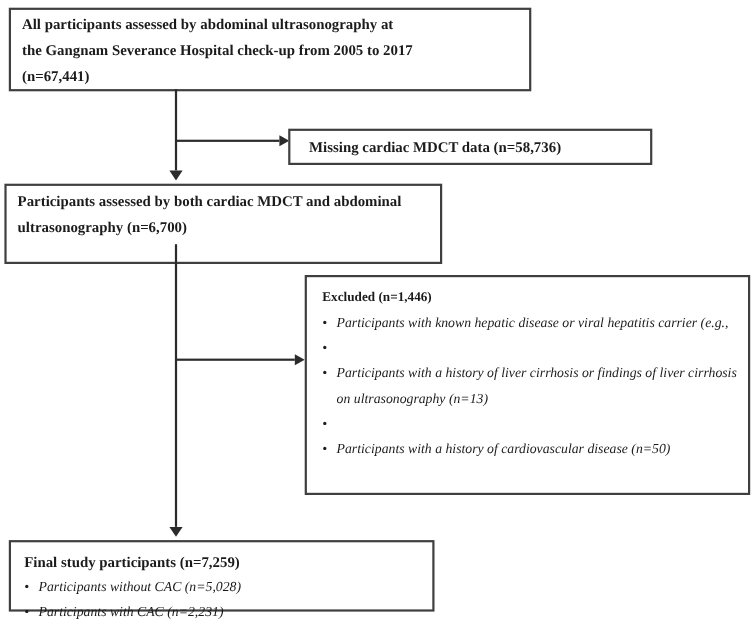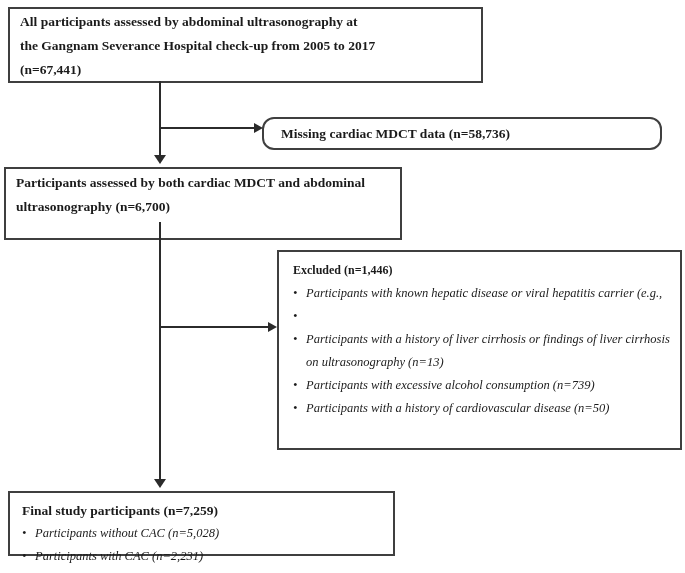--- a/index.html
+++ b/index.html
@@ -20,24 +20,24 @@
   .fbox{
     position:absolute;
     box-sizing:border-box;
     border:2px solid var(--border);
     background:var(--background);
   }
   .bold-lines{font-weight:bold;font-size:13.5px;}
   .box1{left:8px;top:7px;width:475px;height:76px;padding:1px 10px 11px 10px;}
   .box1 .ln{line-height:24px;white-space:nowrap;}
   .boxMissing{
-    left:262px;top:117px;width:400px;height:33px;
+    left:262px;top:117px;width:331px;height:33px;
     display:flex;align-items:center;
     padding:0 0 0 17px;
-    font-weight:bold;font-size:13.5px;white-space:nowrap;border-radius:12px;
+    font-weight:bold;font-size:13.5px;white-space:nowrap;
   }
   .box2{left:4px;top:167px;width:398px;height:73px;padding:2px 10px 0 10px;}
   .box2 .ln{line-height:24px;white-space:nowrap;}
   .boxExcluded{left:277px;top:250px;width:405px;height:200px;padding:7px 12px 0 14px;}
   .boxExcluded .box-title{font-weight:bold;font-size:12px;line-height:23px;white-space:nowrap;}
   .boxFinal{left:8px;top:491px;width:387px;height:65px;padding:6px 10px 0 12px;}
   .boxFinal .box-title{font-weight:bold;font-size:13.5px;line-height:23px;white-space:nowrap;}
   .bullet-list{margin:0;padding:0;font-style:italic;}
   .bullet-item{display:flex;font-size:12.5px;line-height:23px;}
   .bullet-marker{flex:0 0 13px;}
@@ -109,23 +109,20 @@
       </div>
       <div class="bullet-item">
         <span class="bullet-marker"></span>
         <span class="bullet-text">
           <div class="ln">Participants with a history of liver cirrhosis or findings of liver cirrhosis</div>
           <div class="ln">on ultrasonography (n=13)</div>
         </span>
       </div>
       <div class="bullet-item">
         <span class="bullet-marker"></span>
-        <span class="bullet-text">
-          <div class="ln">Participants with excessive alcohol consumption (n=739)</div>
-        </span>
       </div>
       <div class="bullet-item">
         <span class="bullet-marker"></span>
         <span class="bullet-text">
           <div class="ln">Participants with a history of cardiovascular disease (n=50)</div>
         </span>
       </div>
     </div>
   </div>
 

